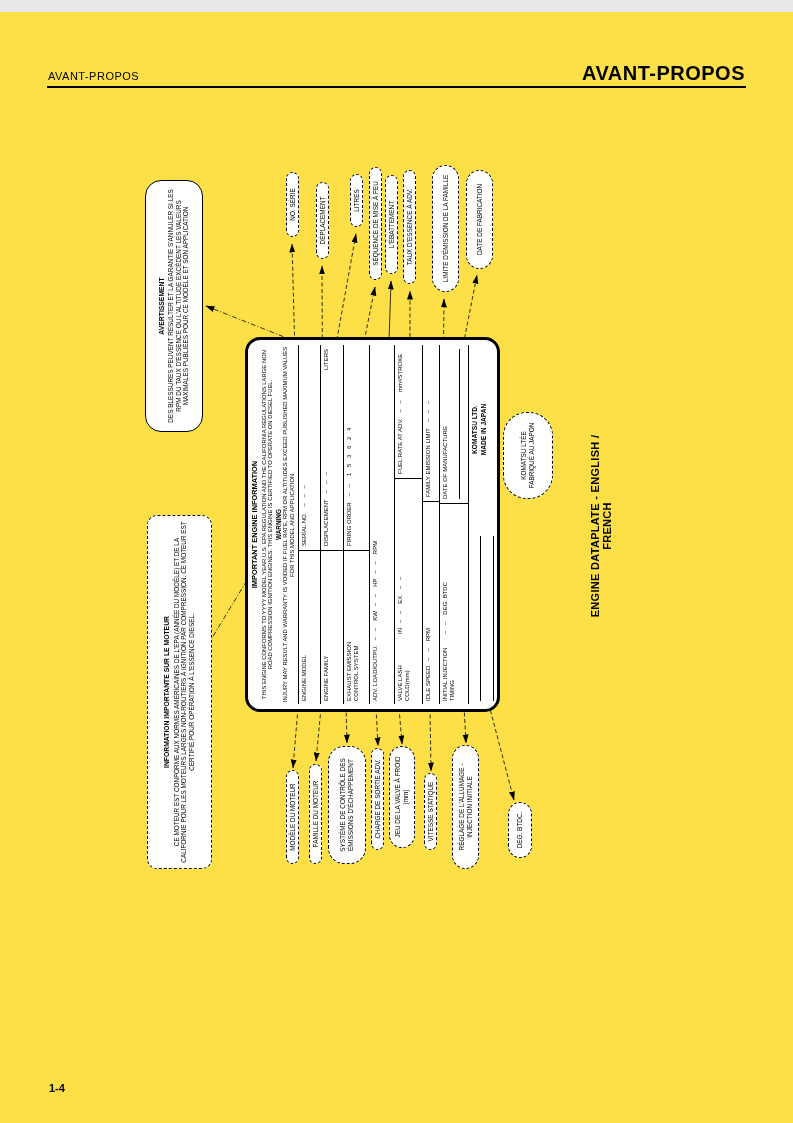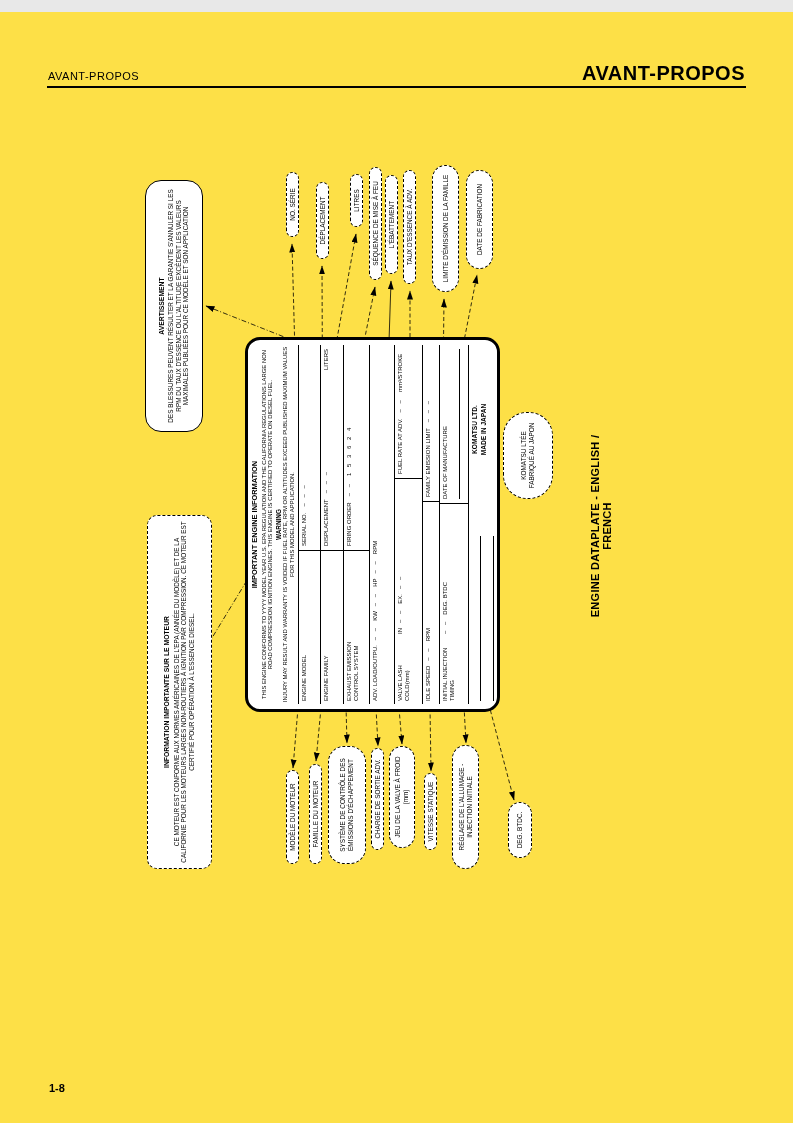--- a/index.html
+++ b/index.html
@@ -253,14 +253,14 @@
       <div class="bubble" style="left:373px;top:363px;width:87px;height:50px;border-radius:24px;">
         <div>KOMATSU LTÉE</div>
         <div>FABRIQUÉ AU JAPON</div>
       </div>
 
       <div class="caption">ENGINE DATAPLATE - ENGLISH / FRENCH</div>
 
     </div>
   </div>
 
-  <div class="pageno">1-8</div>
+  <div class="pageno">1-4</div>
 </div>
 
 </body></html>

